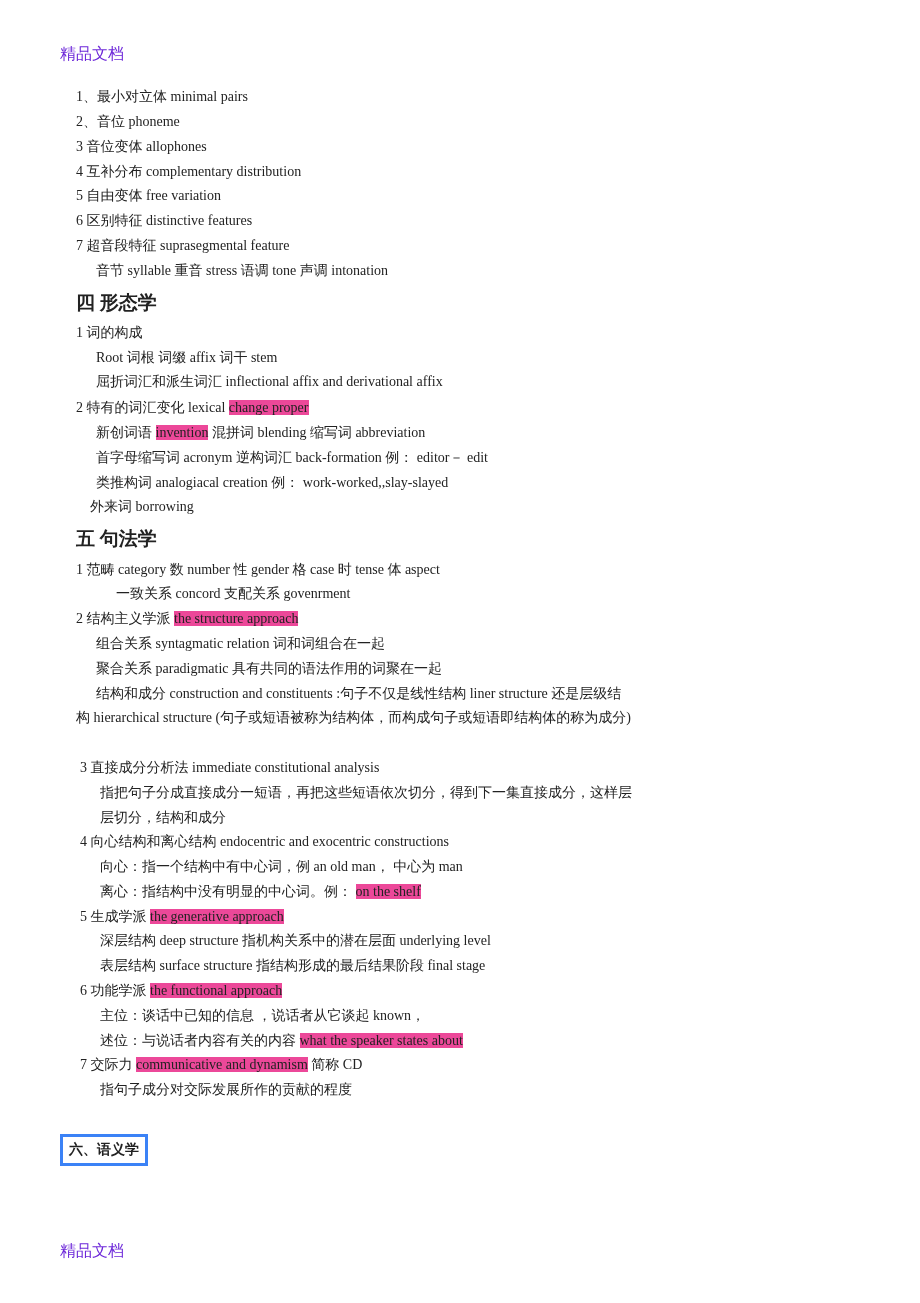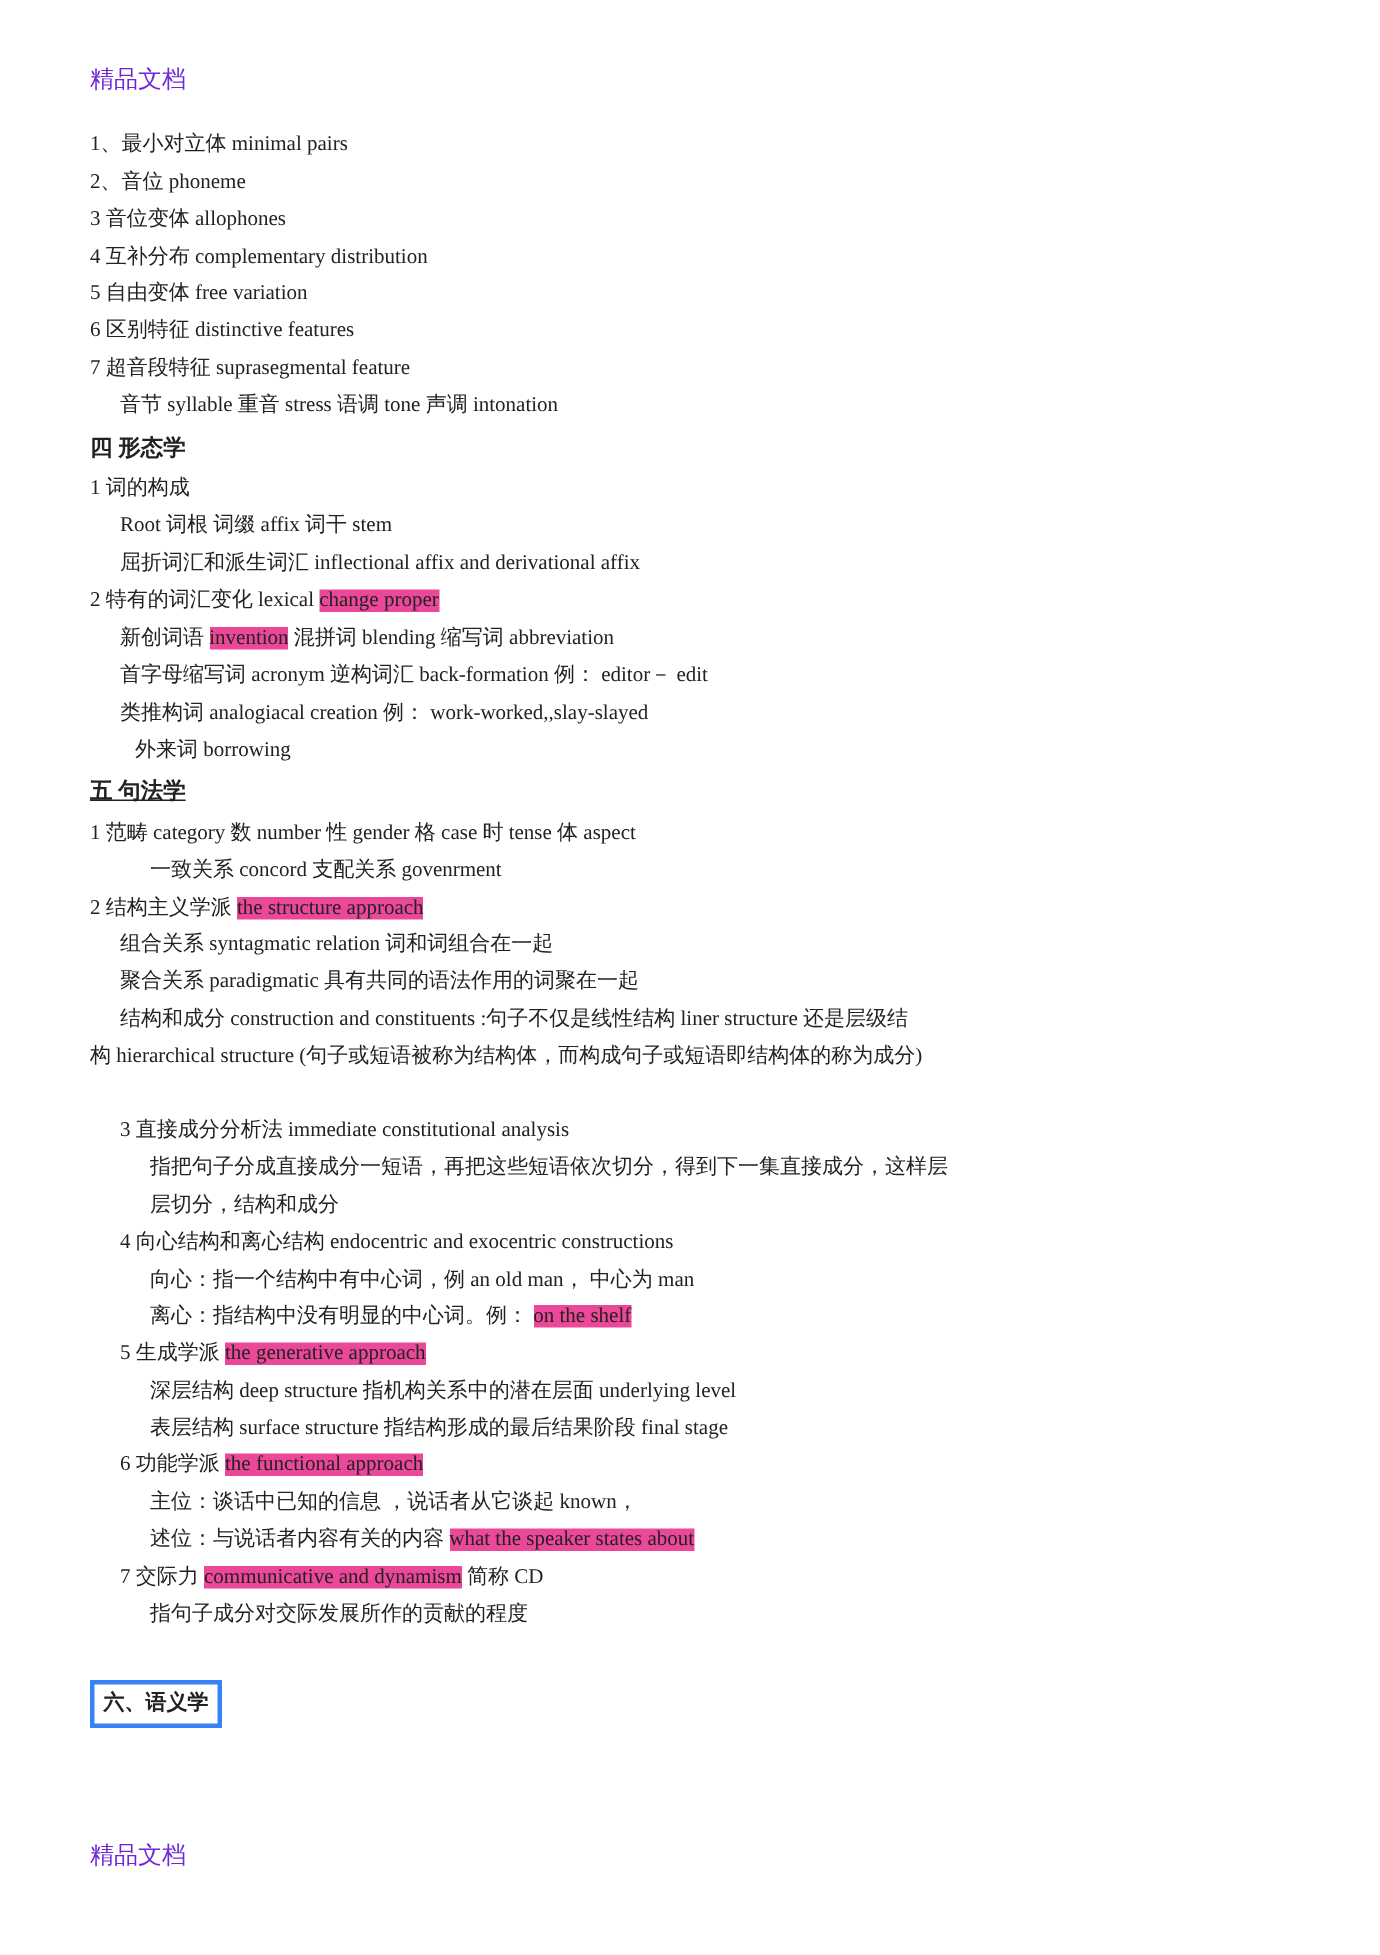--- a/index.html
+++ b/index.html
@@ -12,31 +12,31 @@
       padding: 40px 60px;
       max-width: 920px;
     }
     .watermark {
       color: #6d28d9;
       font-size: 16px;
       margin-bottom: 18px;
     }
     .section-header {
       font-weight: bold;
-      font-size: 15px;
+      font-size: 19px;
       margin-top: 6px;
       margin-bottom: 2px;
     }
     .highlight-bg {
       background-color: #ec4899;
       display: inline;
     }
     .indent1 { padding-left: 20px; }
     .indent2 { padding-left: 40px; }
-    p { margin: 1px 0; }
+    p { margin: 1px 16px; }
     .section-box {
       border: 3px solid #3b82f6;
       display: inline-block;
       padding: 1px 6px;
       margin: 6px 0;
       font-weight: bold;
     }
   </style>
 </head>
 <body>
@@ -59,21 +59,21 @@
   <p>1  词的构成</p>
   <p class="indent1">Root 词根     词缀 affix              词干 stem</p>
   <p class="indent1">屈折词汇和派生词汇   inflectional   affix   and derivational    affix</p>
 
   <p style="margin-top:2px;">2   特有的词汇变化   lexical   <span class="highlight-bg">change proper</span></p>
   <p class="indent1">新创词语  <span class="highlight-bg">invention</span>  混拼词   blending   缩写词   abbreviation</p>
   <p class="indent1">首字母缩写词   acronym  逆构词汇   back-formation 例：  editor－ edit</p>
   <p class="indent1">类推构词   analogiacal creation 例：  work-worked,,slay-slayed</p>
   <p style="margin-left:30px;">外来词  borrowing</p>
 
-  <p class="section-header" style="margin-top:4px;text-decoration:underline;">五  句法学</p>
+  <p class="section-header" style="margin-top:4px;">五  句法学</p>
 
   <p>1 范畴 category 数 number     性 gender 格 case 时 tense    体 aspect</p>
   <p class="indent2">一致关系  concord               支配关系  govenrment</p>
 
   <p>2  结构主义学派  <span class="highlight-bg">the structure approach</span></p>
   <p class="indent1">组合关系  syntagmatic relation 词和词组合在一起</p>
   <p class="indent1">聚合关系  paradigmatic 具有共同的语法作用的词聚在一起</p>
   <p class="indent1">结构和成分 construction  and constituents :句子不仅是线性结构        liner  structure 还是层级结</p>
   <p>构 hierarchical structure (句子或短语被称为结构体，而构成句子或短语即结构体的称为成分)</p>
 

